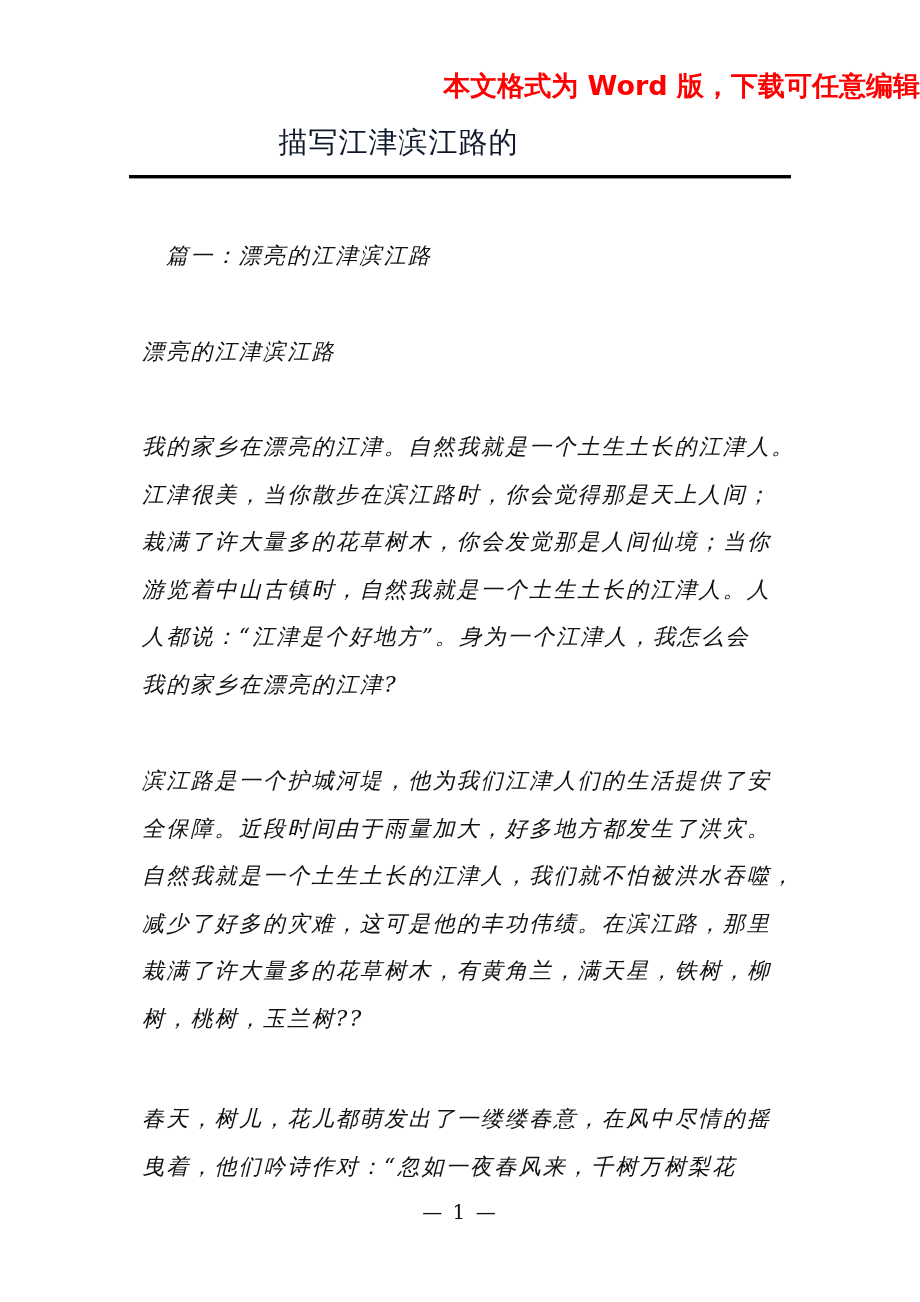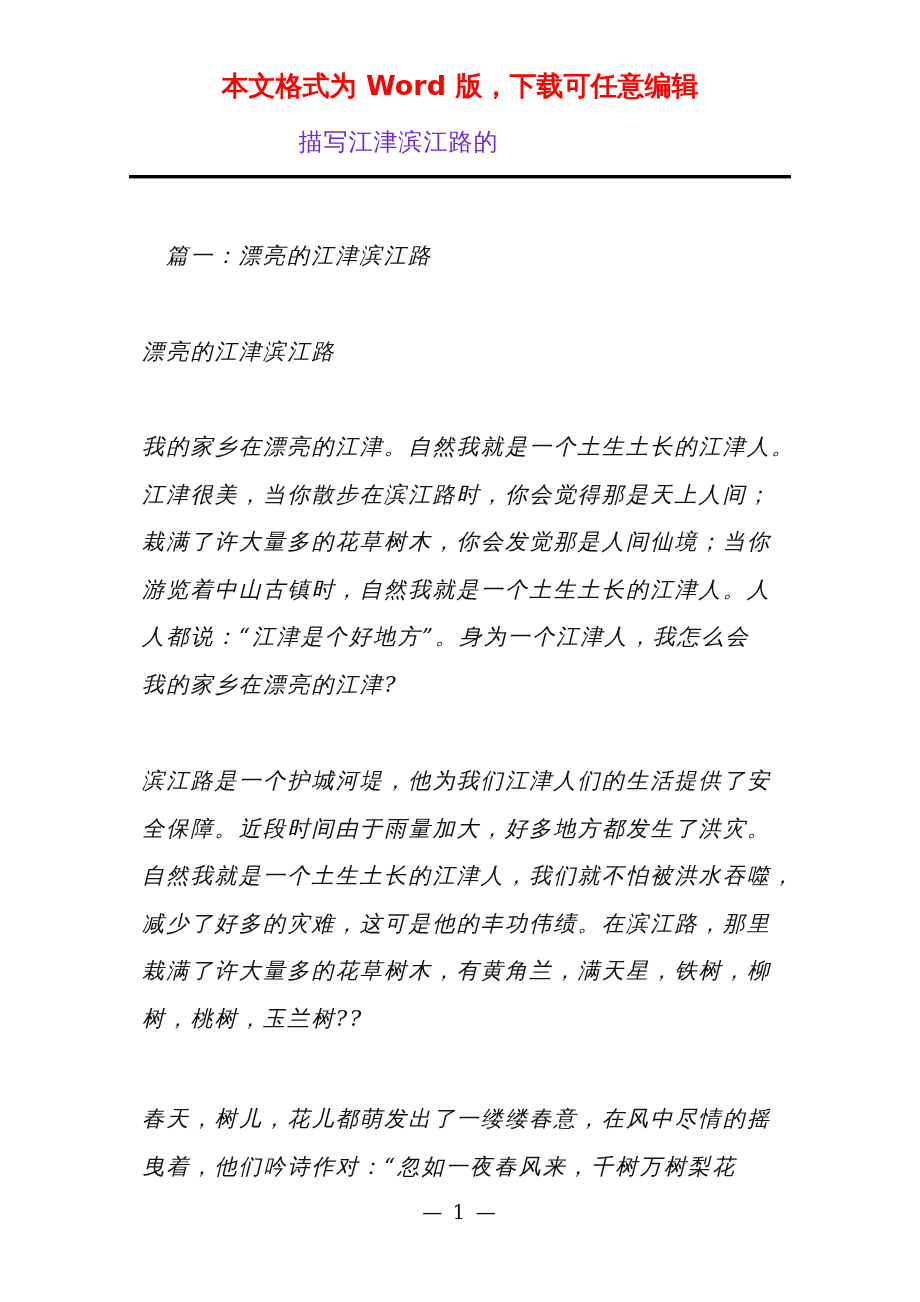--- a/index.html
+++ b/index.html
@@ -20,38 +20,38 @@
       left: 0; top: 0;
       width: 920px;
       height: 1302px;
       background: #ffffff;
     }
     .banner {
       position: absolute;
       left: 0;
       width: 920px;
       top: 68px;
-      text-align: center;
+      text-align: right;
       font-family: "DejaVu Sans", "Liberation Sans", sans-serif;
       font-weight: bold;
       font-size: 27px;
       line-height: 36px;
       color: #ff0000;
       letter-spacing: 0px;
     }
     .doc-title {
       position: absolute;
       left: 0;
       width: 797px;
       top: 121px;
       text-align: center;
       font-family: "DejaVu Sans", "Liberation Sans", sans-serif;
-      font-size: 24px;
+      font-size: 29px;
       line-height: 42px;
-      color: #6d28d9;
+      color: #0f172a;
       letter-spacing: 1px;
     }
     .rule {
       position: absolute;
       left: 129px;
       top: 175px;
       width: 662px;
       height: 3px;
       background: #000000;
       box-shadow: 0 1px 0 #9a9a9a;

